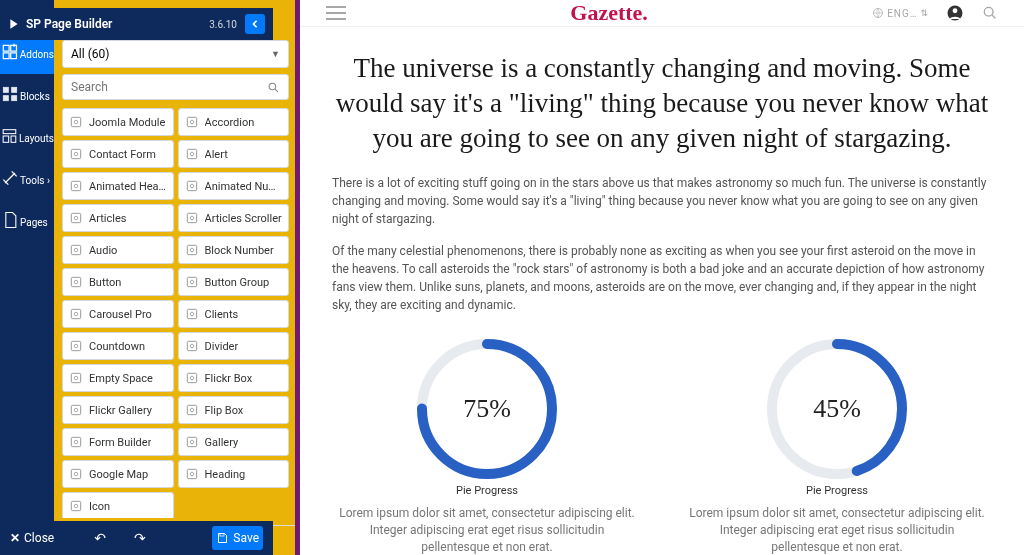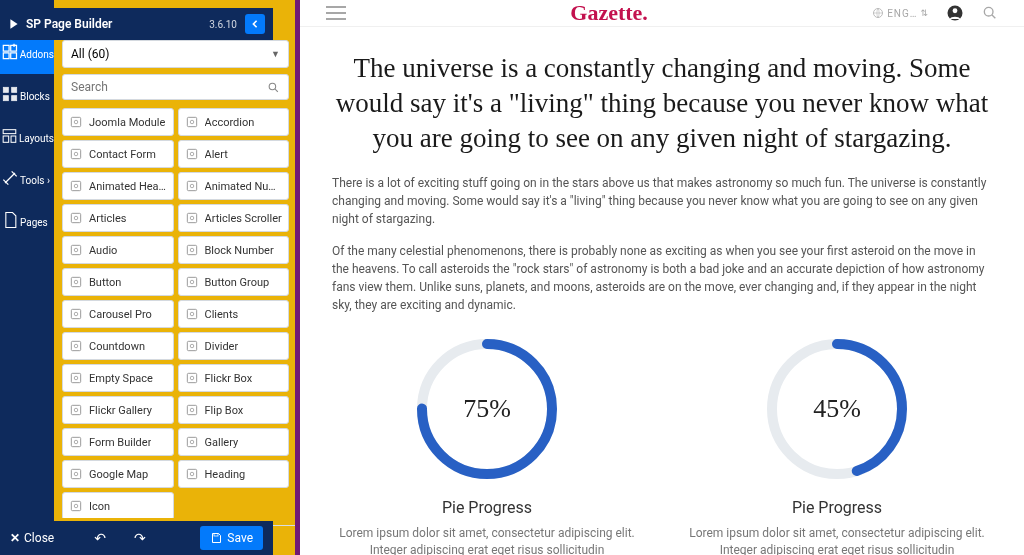--- a/index.html
+++ b/index.html
@@ -32,38 +32,38 @@
 .addon-cell { background:#fff; border:1px solid #d4d9df; border-radius:3px; padding:6px 6px; font-size:11px; display:flex; align-items:center; gap:6px; cursor:grab; color:#333; overflow:hidden; white-space:nowrap; text-overflow:ellipsis; }
 .addon-cell .aico { width:14px; height:14px; flex-shrink:0; opacity:.75; }
 .device-bar { height:30px; border-top:1px solid #d8dde3; display:flex; align-items:center; justify-content:center; gap:18px; color:#5e6b7c; }
 .device-bar span { cursor:pointer; }
 
 
 .actionbar { height:34px; background:#0e2a5c; color:#fff; display:flex; align-items:center; padding:0 10px; font-size:12px; }
 .actionbar .closebtn { display:flex; align-items:center; gap:4px; cursor:pointer; }
 .actionbar .historybtns { margin-left:40px; display:flex; gap:28px; }
 .actionbar .historybtns span{cursor:pointer;font-size:14px}
-.savebtn { margin-left:auto; background:#037afb; border-radius:3px; padding:5px 10px; display:flex; align-items:center; gap:5px; cursor:pointer; font-size:12px; }
+.savebtn { margin-left:auto; background:#037afb; border-radius:3px; padding:5px 4px; display:flex; align-items:center; gap:5px; cursor:pointer; font-size:12px; }
 
 
 .canvas { flex:1; background:#fff; overflow-y:auto; display:flex; flex-direction:column; }
 .canvas-header { height:56px; display:flex; align-items:center; justify-content:space-between; padding:0 26px; border-bottom:1px solid #f0f0f0; }
 .hamburger { display:flex; flex-direction:column; gap:4px; cursor:pointer;}
 .hamburger span{display:block;width:20px;height:2px;background:#a7a7a7}
 .logo { font-family:Georgia,serif; color:#c3114e; font-size:22px; font-weight:600; }
 .head-right { display:flex; align-items:center; gap:18px; color:#a7a7a7; font-size:12px; }
 .content { padding:24px 32px 40px; color:#222; }
 .content h1 { font-family:Georgia,serif; font-size:27px; line-height:1.3; font-weight:500; margin-bottom:18px; color:#1a1a1a;text-align:center; }
 .content p { font-size:12px; color:#555; line-height:1.5; margin-bottom:14px; }
 .charts { display:flex; gap:40px; margin:20px 0 8px; }
 .chart { flex:1; display:flex; flex-direction:column; align-items:center; }
 .donut { position:relative; width:150px; height:150px; }
 .donut svg { transform:rotate(-90deg); }
 .donut-label { position:absolute; inset:0; display:flex; align-items:center; justify-content:center; font-size:26px; font-weight:500; font-family:Georgia,serif; color:#222; }
-.chart-title { margin-top:14px; font-size:16px; color:#333; }
+.chart-title { font-size:11px; color:#333; }
 .chart-desc { margin-top:8px; font-size:12px; color:#777; text-align:center; line-height:1.4; max-width:300px; }
 .lang { display:flex; align-items:center; gap:3px; }
 </style>
 </head>
 <body>
 
 <div class="topbar" style="width:273px;position:absolute;top:8px;left:0;z-index:5">
   <div class="brand">
     <svg viewBox="0 0 10 10">
         <path d="M2 1l6 4-6 4z"></path>

